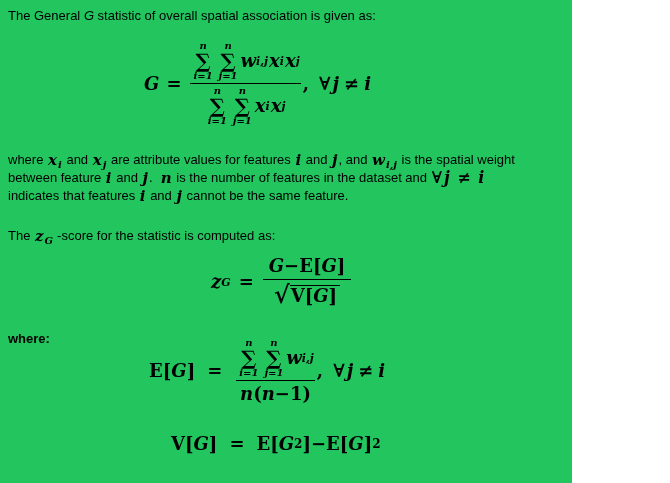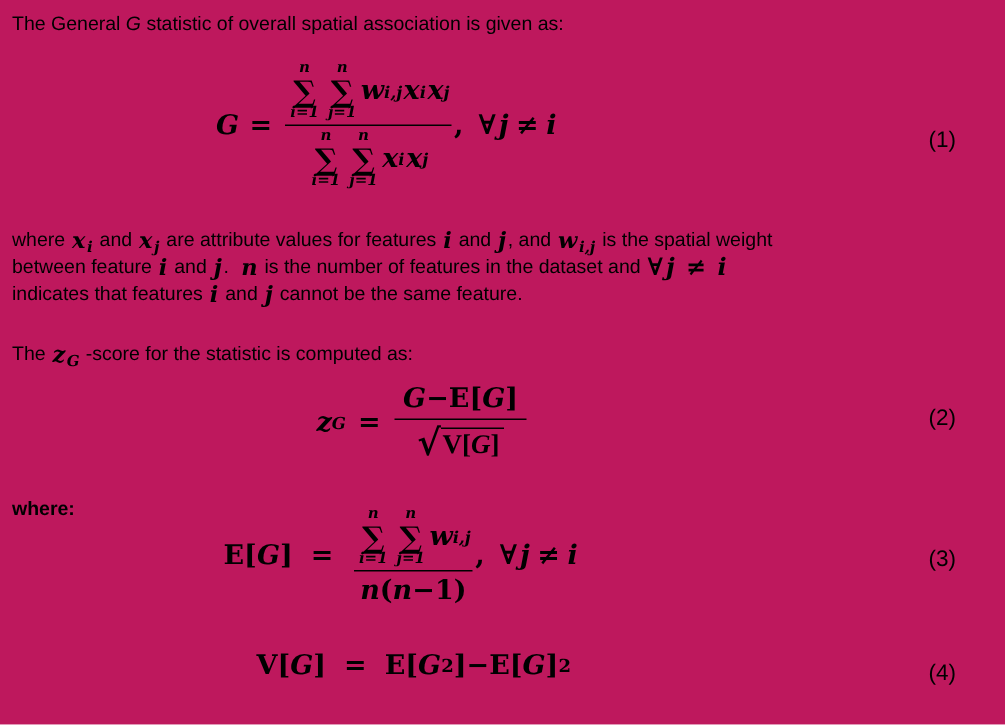--- a/index.html
+++ b/index.html
@@ -1,17 +1,17 @@
 <!DOCTYPE html>
 <html><head>
 <meta charset="utf-8">
 <style>
   html,body { margin:0; padding:0; background:#fff; }
   .page {
-    position:relative; width:670px; height:483px; background:#be185d;
+    position:relative; width:572px; height:483px; background:#22c55e;
     font-family:"Liberation Sans", sans-serif; font-size:13px; color:#000;
     overflow:hidden;
   }
   .txt { position:absolute; margin:0; white-space:nowrap; line-height:18px; }
   .sansit { font-style:italic; }
 
   
   .imath {
     font-family:"DejaVu Serif", serif; font-style:italic; font-weight:bold;
     font-size:15px; margin:0 1px; vertical-align:-1px;
@@ -35,21 +35,21 @@
   .sum  { display:inline-flex; flex-direction:column; align-items:center; line-height:1; margin:0 3px; }
   .sum-lim { font-size:10px; font-style:italic; }
   .sum-op { font-size:20px; line-height:1.0; font-style:normal; }
   .vsub { font-size:11px; font-style:italic; vertical-align:-5px; margin-right:1px; }
   .vsup { font-size:12px; font-style:normal; vertical-align:7px; }
   .comma { font-style:normal; margin-right:10px; }
   .neq { font-style:normal; margin:0 5px; }
   .forall { font-style:normal; margin-right:2px; }
   .sqrt { display:inline-flex; align-items:flex-start; }
   .sqrt-sign { font-size:24px; line-height:1.0; font-style:normal; }
-  .sqrt-body { border-top:1.7px solid #000; padding:1px 3px 0 1px; margin-top:2px;font-family:Liberation Serif, serif; }
+  .sqrt-body { border-top:1.7px solid #000; padding:1px 3px 0 1px; margin-top:2px; }
   .eqnum { position:absolute; font-family:"Liberation Sans", sans-serif; font-size:15px; }
 </style>
 </head>
 <body>
 
 <div class="page">
 
   <p class="txt" style="left:8px; top:7px;"><span>The General </span><span class="sansit">G</span><span> statistic of overall spatial association is given as:</span></p>
 
   <div class="eq" style="left:144px; top:41px;">

